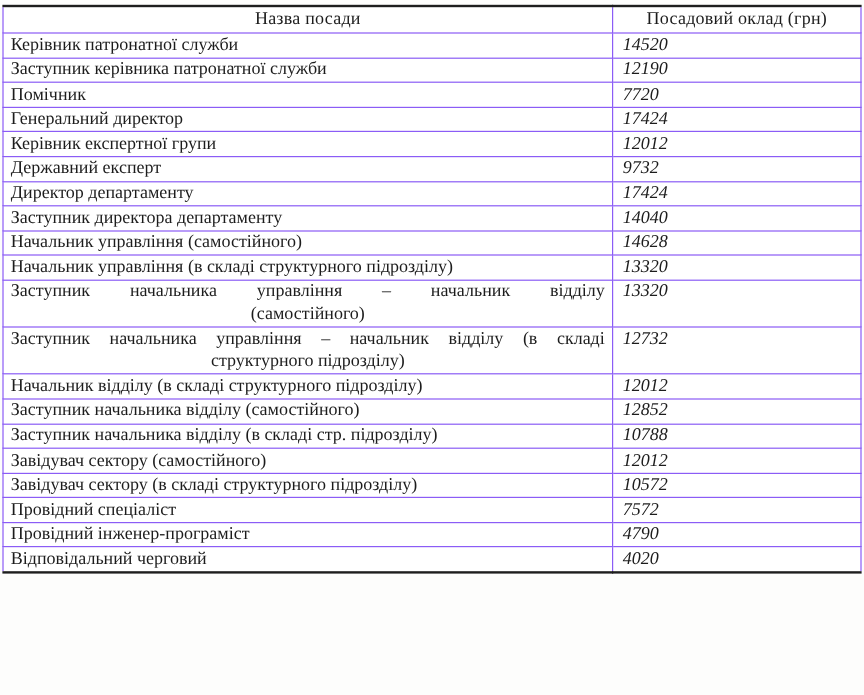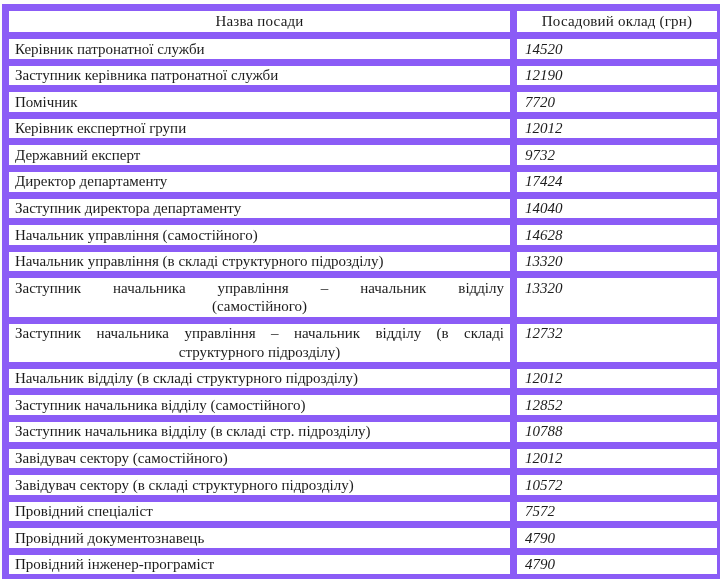--- a/index.html
+++ b/index.html
@@ -25,21 +25,21 @@
     table-layout: fixed;
     background: #ffffff;
     color: #1c1c1c;
     border: 1px solid #2a2a2a;
     border-top: 2px solid #1e1e1e;
     border-bottom: 2px solid #1e1e1e;
   }
   col.c-position { width: 508px; }
   col.c-salary   { width: 207px; }
   th, td {
-    border: 7px solid #8b5cf6;
+    border: 1px solid #8b5cf6;
     font-size: 15px;
     font-weight: normal;
     vertical-align: top;
     overflow: hidden;
   }
   thead th {
     text-align: center;
     height: 21px;
     line-height: 21px;
     padding: 0 4px;
@@ -83,20 +83,24 @@
           <td class="position-cell">Керівник патронатної служби</td>
           <td class="salary-cell">14520</td>
         </tr>
         <tr>
           <td class="position-cell">Заступник керівника патронатної служби</td>
           <td class="salary-cell">12190</td>
         </tr>
         <tr>
           <td class="position-cell">Помічник</td>
           <td class="salary-cell">7720</td>
+        </tr>
+        <tr>
+          <td class="position-cell">Генеральний директор</td>
+          <td class="salary-cell">17424</td>
         </tr>
         <tr>
           <td class="position-cell">Керівник експертної групи</td>
           <td class="salary-cell">12012</td>
         </tr>
         <tr>
           <td class="position-cell">Державний експерт</td>
           <td class="salary-cell">9732</td>
         </tr>
         <tr>
@@ -147,24 +151,20 @@
         </tr>
         <tr>
           <td class="position-cell">Завідувач сектору (в складі структурного підрозділу)</td>
           <td class="salary-cell">10572</td>
         </tr>
         <tr>
           <td class="position-cell">Провідний спеціаліст</td>
           <td class="salary-cell">7572</td>
         </tr>
         <tr>
-          <td class="position-cell">Провідний документознавець</td>
-          <td class="salary-cell">4790</td>
-        </tr>
-        <tr>
           <td class="position-cell">Провідний інженер-програміст</td>
           <td class="salary-cell">4790</td>
         </tr>
         <tr>
           <td class="position-cell">Відповідальний черговий</td>
           <td class="salary-cell">4020</td>
         </tr>
       </tbody>
   </table>
 </div>

